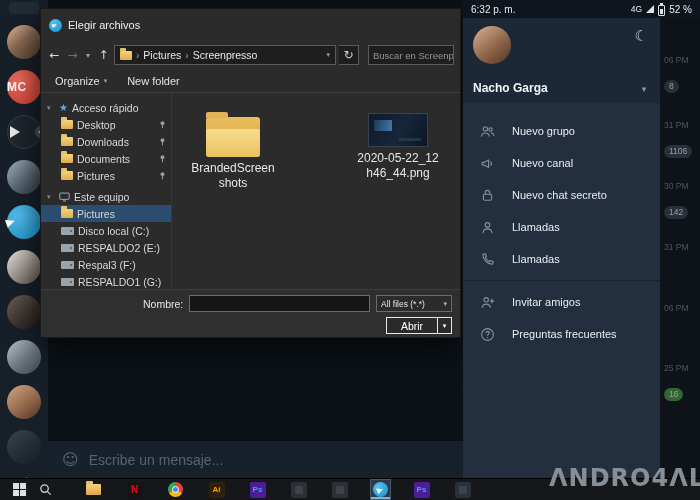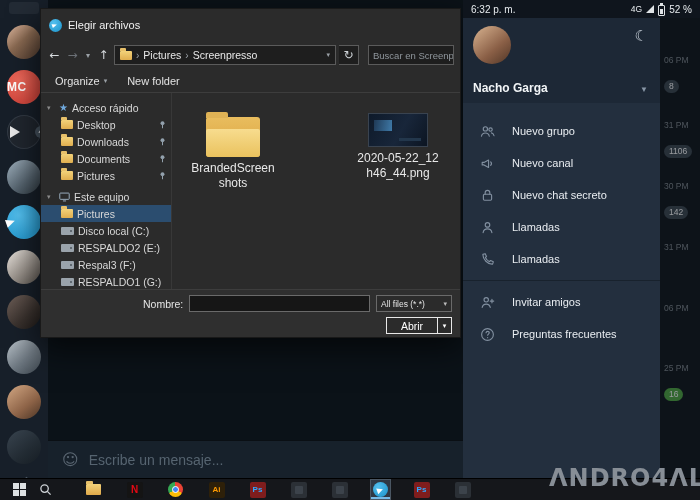--- a/index.html
+++ b/index.html
@@ -156,21 +156,21 @@
   .winlogo { display:grid; grid-template-columns:6px 6px; grid-template-rows:6px 6px; gap:1px; }
   .winlogo i { background:#dde1e4; }
   .tb-btn { width:26px; height:22px; display:flex; align-items:center; justify-content:center; }
   .tb-apps { display:flex; align-items:center; gap:22px; margin-left:26px; }
   .tb-app { width:19px; height:19px; display:flex; align-items:center; justify-content:center; flex:none; }
   .tb-app.active { background:#2f3844; box-shadow:0 0 0 1px #4a5663, inset 0 -2px 0 #76b9e5; }
   .ic-sq { width:16px; height:16px; border-radius:2px; display:flex; align-items:center; justify-content:center;
            font-size:8px; font-weight:bold; }
   .ic-netflix { background:#141414; color:#e50914; font-size:10px; }
   .ic-ai { background:#2e2009; color:#ff9a00; }
-  .ic-ps { background:#7f1d1d; color:#31a8ff; }
+  .ic-ps { background:#4c1d95; color:#31a8ff; }
   .ic-dark { background:#2b3036; position:relative; }
   .ic-dark::after { content:""; position:absolute; inset:4px; background:#3c434b; border-radius:1px; }
   .ic-chrome { width:15px; height:15px; border-radius:50%; position:relative;
                background:conic-gradient(#ea4335 0 120deg,#fbbc05 120deg 240deg,#34a853 240deg 360deg); }
   .ic-chrome::after { content:""; position:absolute; inset:4px; background:#4285f4;
                       border:1.5px solid #fff; border-radius:50%; }
   .ic-tgc { width:15px; height:15px; border-radius:50%;
             background:radial-gradient(circle at 35% 30%,#54c0ef,#2b9fd4 70%);
             display:flex; align-items:center; justify-content:center; }
   .ic-tgc .plane { border-top-width:3px; border-bottom-width:3px; border-left-width:6px; }

